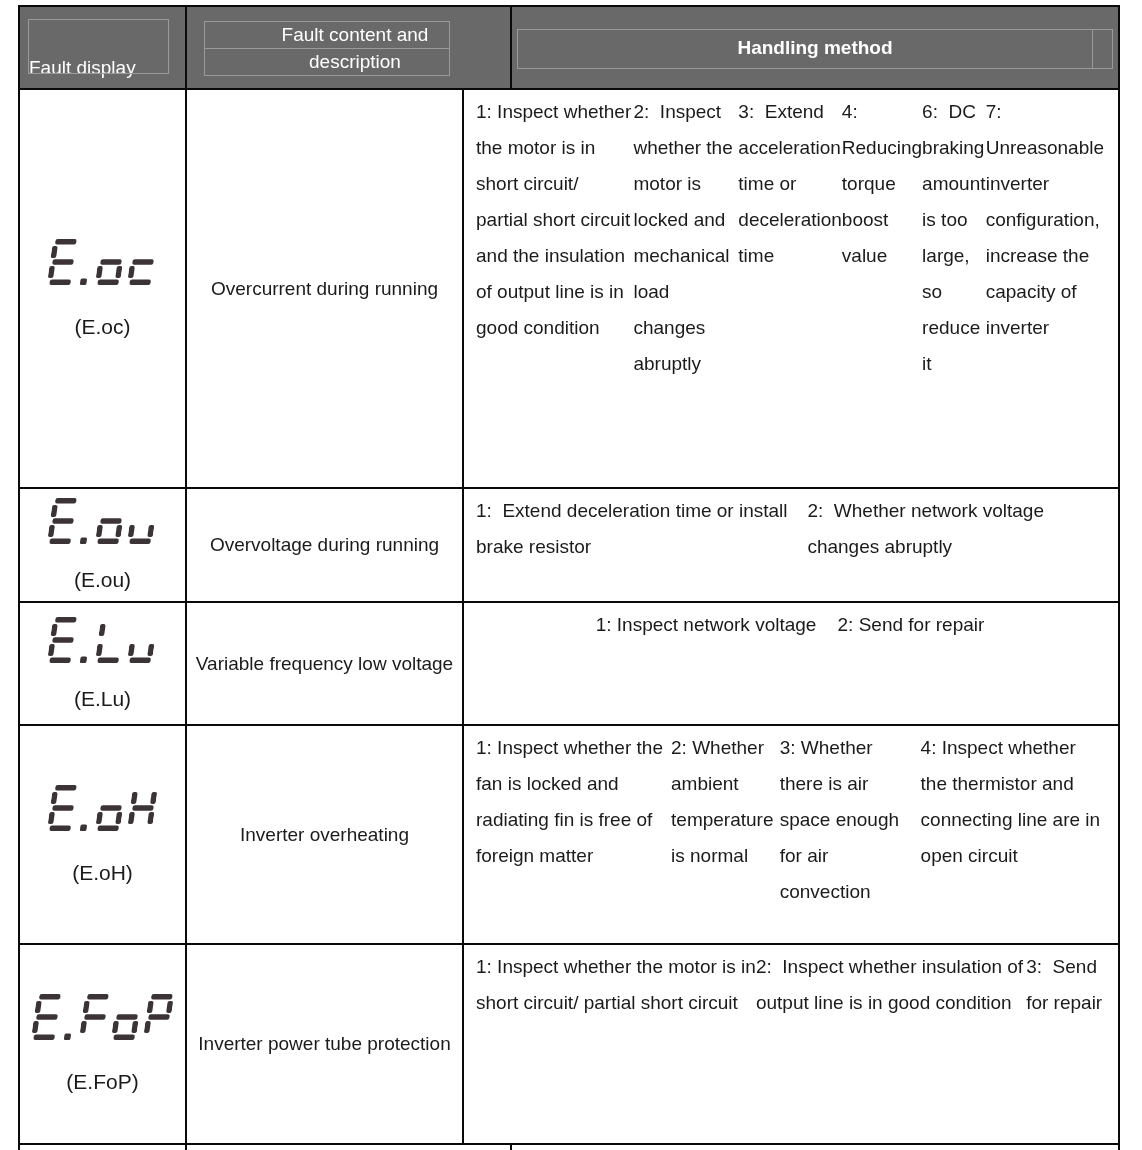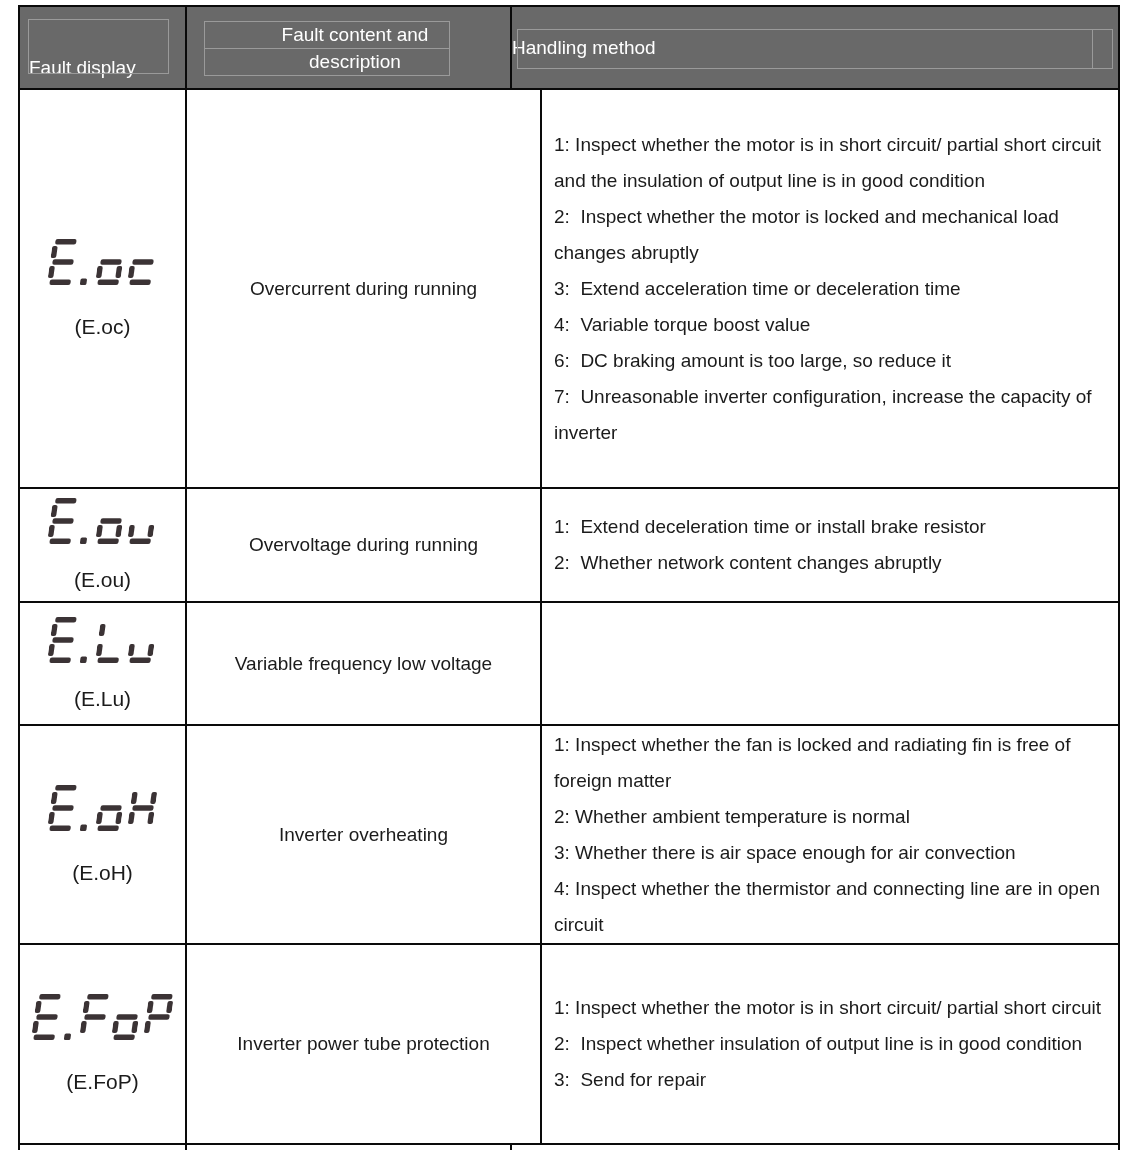--- a/index.html
+++ b/index.html
@@ -18,21 +18,21 @@
 
   
   .thead{display:flex;height:81px;background:#696969;}
   .th{
     position:relative;color:#ffffff;font-size:19px;
     display:flex;overflow:hidden;
   }
   .th1{width:167px;border-right:2px solid #0a0a0a;align-items:flex-end;padding:0 0 9px 9px;}
   .th2{width:325px;border-right:2px solid #0a0a0a;align-items:center;justify-content:center;text-align:center;padding-left:13px;}
   .th2 .wrapspan{display:inline-block;max-width:200px;line-height:27px;}
-  .th3{flex:1;align-items:center;}
+  .th3{flex:1;align-items:center;justify-content:center;font-weight:bold;}
   .ibox{position:absolute;border:1px solid #9a9a9a;pointer-events:none;}
   .th1 .ibox{left:8px;top:12px;right:16px;bottom:14px;}
   .th2 .ibox{left:17px;top:14px;right:60px;bottom:12px;}
   .th3 .ibox{left:5px;top:22px;right:5px;bottom:19px;}
   .midline{position:absolute;left:17px;right:60px;top:41px;height:1px;background:#9a9a9a;pointer-events:none;}
   .vline{position:absolute;top:22px;bottom:19px;right:25px;width:1px;background:#9a9a9a;pointer-events:none;}
 
   
   .trow{display:flex;border-top:2px solid #0a0a0a;overflow:hidden;}
   #tbody .trow:nth-child(1){height:399px;}
@@ -41,27 +41,27 @@
   #tbody .trow:nth-child(4){height:219px;}
   #tbody .trow:nth-child(5){height:200px;}
 
   .c1{
     width:167px;border-right:2px solid #0a0a0a;
     display:flex;flex-direction:column;align-items:center;justify-content:center;
     gap:30px;overflow:hidden;
   }
   #tbody .trow:nth-child(2) .c1, #tbody .trow:nth-child(3) .c1{gap:24px;}
   .c2{
-    width:355px;border-right:2px solid #0a0a0a;
+    width:277px;border-right:2px solid #0a0a0a;
     display:flex;align-items:center;justify-content:center;text-align:center;
     font-size:19px;line-height:38px;color:#1b1b1b;padding:0 8px;
   }
   .c2 .desc{display:inline-block;max-width:272px;}
   .c3{
-    flex:1;display:flex;flex-direction:column;justify-content:center;
+    flex:1;display:flex;flex-direction:row;justify-content:center;
     padding:4px 14px 4px 12px;font-size:19px;line-height:36px;color:#1b1b1b;
   }
   .h-item{white-space:pre-wrap;}
 
   
   .seg-display{display:flex;align-items:flex-end;gap:7px;transform:skewX(-8deg);}
   .seg-display svg rect{fill:#3b3335;}
   .code-label{font-size:21px;color:#1b1b1b;}
 
   
@@ -121,21 +121,21 @@
             </div>
       <div class="code-label">(E.oc)</div>
     </div>
     <div class="c2">
       <span class="desc">Overcurrent during running</span>
     </div>
     <div class="c3">
             <div class="h-item">1: Inspect whether the motor is in short circuit/ partial short circuit and the insulation of output line is in good condition</div>
             <div class="h-item">2:  Inspect whether the motor is locked and mechanical load changes abruptly</div>
             <div class="h-item">3:  Extend acceleration time or deceleration time</div>
-            <div class="h-item">4:  Variable torque boost value</div>
+            <div class="h-item">4:  Reducing torque boost value</div>
             <div class="h-item">6:  DC braking amount is too large, so reduce it</div>
             <div class="h-item">7:  Unreasonable inverter configuration, increase the capacity of inverter</div>
           </div>
   </div>
         <div class="trow">
     <div class="c1">
       <div class="seg-display">
               <svg width="25" height="46" viewBox="0 0 25 46">
                 <rect x="2.5" y="0" width="21" height="5.5" rx="2"></rect>
                 <rect x="0" y="7" width="5.5" height="12" rx="2"></rect>
@@ -158,21 +158,21 @@
                 <rect x="19.5" y="27" width="5.5" height="12" rx="2"></rect>
               </svg>
             </div>
       <div class="code-label">(E.ou)</div>
     </div>
     <div class="c2">
       <span class="desc">Overvoltage during running</span>
     </div>
     <div class="c3">
             <div class="h-item">1:  Extend deceleration time or install brake resistor</div>
-            <div class="h-item">2:  Whether network content changes abruptly</div>
+            <div class="h-item">2:  Whether network voltage changes abruptly</div>
           </div>
   </div>
         <div class="trow">
     <div class="c1">
       <div class="seg-display">
               <svg width="25" height="46" viewBox="0 0 25 46">
                 <rect x="2.5" y="0" width="21" height="5.5" rx="2"></rect>
                 <rect x="0" y="7" width="5.5" height="12" rx="2"></rect>
                 <rect x="2.5" y="20.25" width="21" height="5.5" rx="2"></rect>
                 <rect x="0" y="27" width="5.5" height="12" rx="2"></rect>
@@ -190,20 +190,23 @@
                 <rect x="0" y="27" width="5.5" height="12" rx="2"></rect>
                 <rect x="2.5" y="40.5" width="21" height="5.5" rx="2"></rect>
                 <rect x="19.5" y="27" width="5.5" height="12" rx="2"></rect>
               </svg>
             </div>
       <div class="code-label">(E.Lu)</div>
     </div>
     <div class="c2">
       <span class="desc">Variable frequency low voltage</span>
     </div>
+    <div class="c3">
+            <div class="h-item">1: Inspect network voltage    2: Send for repair</div>
+          </div>
   </div>
         <div class="trow">
     <div class="c1">
       <div class="seg-display">
               <svg width="25" height="46" viewBox="0 0 25 46">
                 <rect x="2.5" y="0" width="21" height="5.5" rx="2"></rect>
                 <rect x="0" y="7" width="5.5" height="12" rx="2"></rect>
                 <rect x="2.5" y="20.25" width="21" height="5.5" rx="2"></rect>
                 <rect x="0" y="27" width="5.5" height="12" rx="2"></rect>
                 <rect x="2.5" y="40.5" width="21" height="5.5" rx="2"></rect>

